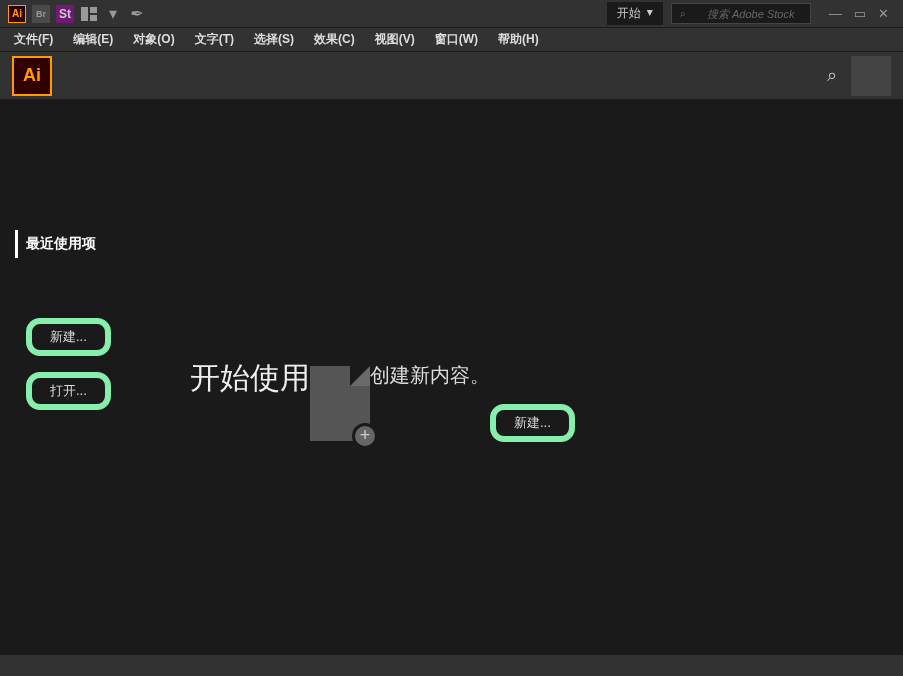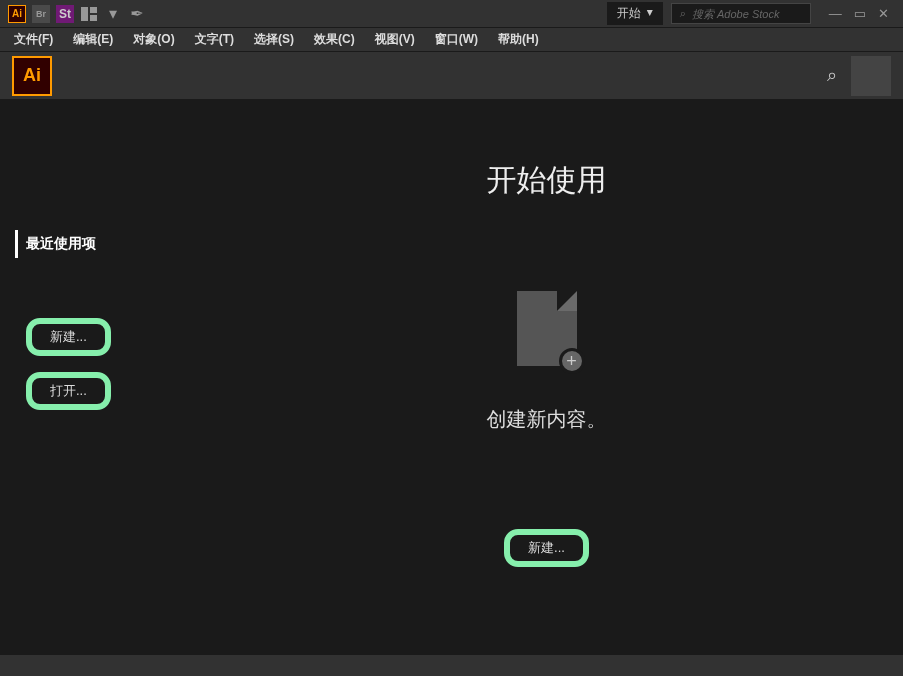--- a/index.html
+++ b/index.html
@@ -8,21 +8,21 @@
     .title-bar { height: 28px; background: #323232; display: flex; align-items: center; padding: 0 4px; border-bottom: 1px solid #1a1a1a; }
     .title-apps { display: flex; gap: 6px; align-items: center; padding-left: 4px; }
     .app-icon-small { width: 18px; height: 18px; display: flex; align-items: center; justify-content: center; font-size: 10px; font-weight: bold; }
     .ai-small { background: #310000; color: #ff9a00; border: 1px solid #ff9a00; }
     .br-small { background: #4a4a4a; color: #999; font-size: 9px; padding: 1px 2px; }
     .st-small { background: #701a75; color: #ccc; font-size: 12px; padding: 1px 2px; }
     .title-glyph { width: 18px; height: 18px; color: #999; display: flex; align-items: center; justify-content: center; }
     .title-spacer { flex: 1; }
     .start-dropdown { background: #1a1a1a; color: #ccc; padding: 3px 10px; font-size: 12px; display: flex; align-items: flex-start; gap: 6px; margin-right: 8px; }
     .search-box { background: #1a1a1a; border: 1px solid #444; padding: 3px 8px; display: flex; align-items: center; gap: 6px; width: 140px; margin-right: 8px; }
-    .search-box input { background: transparent; border: none; color: #888; font-size: 11px; font-style: italic; width: 100%; outline: none; }
+    .search-box input { background: transparent; border: none; color: #888; font-size: 11px; font-style: italic; width: 100%; outline: none; margin-left: 15px; }
     .search-box input::placeholder { color: #666; font-style: italic; }
     .window-controls { display: flex; gap: 12px; padding: 0 10px; }
     .win-ctrl { color: #999; cursor: pointer; font-size: 13px; }
     
     .menu-bar { height: 24px; background: #323232; display: flex; align-items: center; padding: 0 4px; border-bottom: 1px solid #1a1a1a; font-weight: bold; }
     .menu-item { color: #ddd; font-size: 12px; padding: 3px 10px; cursor: pointer; }
     
     .top-panel { height: 48px; background: #323232; display: flex; align-items: center; padding: 0 12px; border-bottom: 1px solid #1a1a1a; justify-content: space-between; }
     .ai-logo { width: 40px; height: 40px; background: #310000; border: 2px solid #ff9a00; display: flex; align-items: center; justify-content: center; color: #ff9a00; font-weight: bold; font-size: 18px; }
     .top-right { display: flex; align-items: center; gap: 14px; }
@@ -30,21 +30,21 @@
     .grey-square { width: 40px; height: 40px; background: #444; }
     
     .main-area { display: flex; height: calc(676px - 28px - 24px - 48px - 22px); background: #1a1a1a; }
     .sidebar { width: 190px; padding: 130px 26px 20px 26px; }
     .side-nav-item { color: #ccc; font-size: 14px; padding: 5px 26px; cursor: pointer; margin-bottom: 4px; }
     .side-nav-item.active { color: #fff; border-left: 3px solid #fff; font-weight: bold; padding-left: 8px; margin-left: -11px; }
     .side-nav-item.inactive { color: #888; padding-left: 14px; }
     .pill-btn { border: 6px solid #86efac; border-radius: 14px; color: #ddd; font-size: 13px; padding: 4px 18px; background: transparent; cursor: pointer; display: inline-block; }
     .sidebar-actions { margin-top: 60px; display: flex; flex-direction: column; gap: 16px; align-items: flex-start; }
     
-    .content { flex: 1; display: flex; flex-direction: column; align-items: center; padding-top: 60px; }
+    .content { flex: 1; display: flex; flex-direction: row; align-items: center; padding-top: 92px; }
     .content-title { color: #eee; font-size: 30px; font-weight: 300; margin-bottom: 90px; }
     .doc-icon { position: relative; margin-bottom: 40px; }
     .doc-shape { width: 60px; height: 75px; background: #555; position: relative; }
     .doc-fold { position: absolute; top: 0; right: 0; width: 20px; height: 20px; background: #1a1a1a; }
     .doc-fold::after { content: ''; position: absolute; top: 0; right: 0; border-style: solid; border-width: 0 0 20px 20px; border-color: transparent transparent #6a6a6a transparent; }
     .doc-plus { position: absolute; bottom: -8px; right: -8px; width: 26px; height: 26px; background: #666; border-radius: 50%; display: flex; align-items: center; justify-content: center; color: #ccc; font-size: 18px; border: 3px solid #1a1a1a; }
     .content-subtitle { color: #ddd; font-size: 20px; margin-bottom: 96px; }
     
     .status-bar { height: 22px; background: #323232; border-top: 1px solid #1a1a1a; }
   </style>

